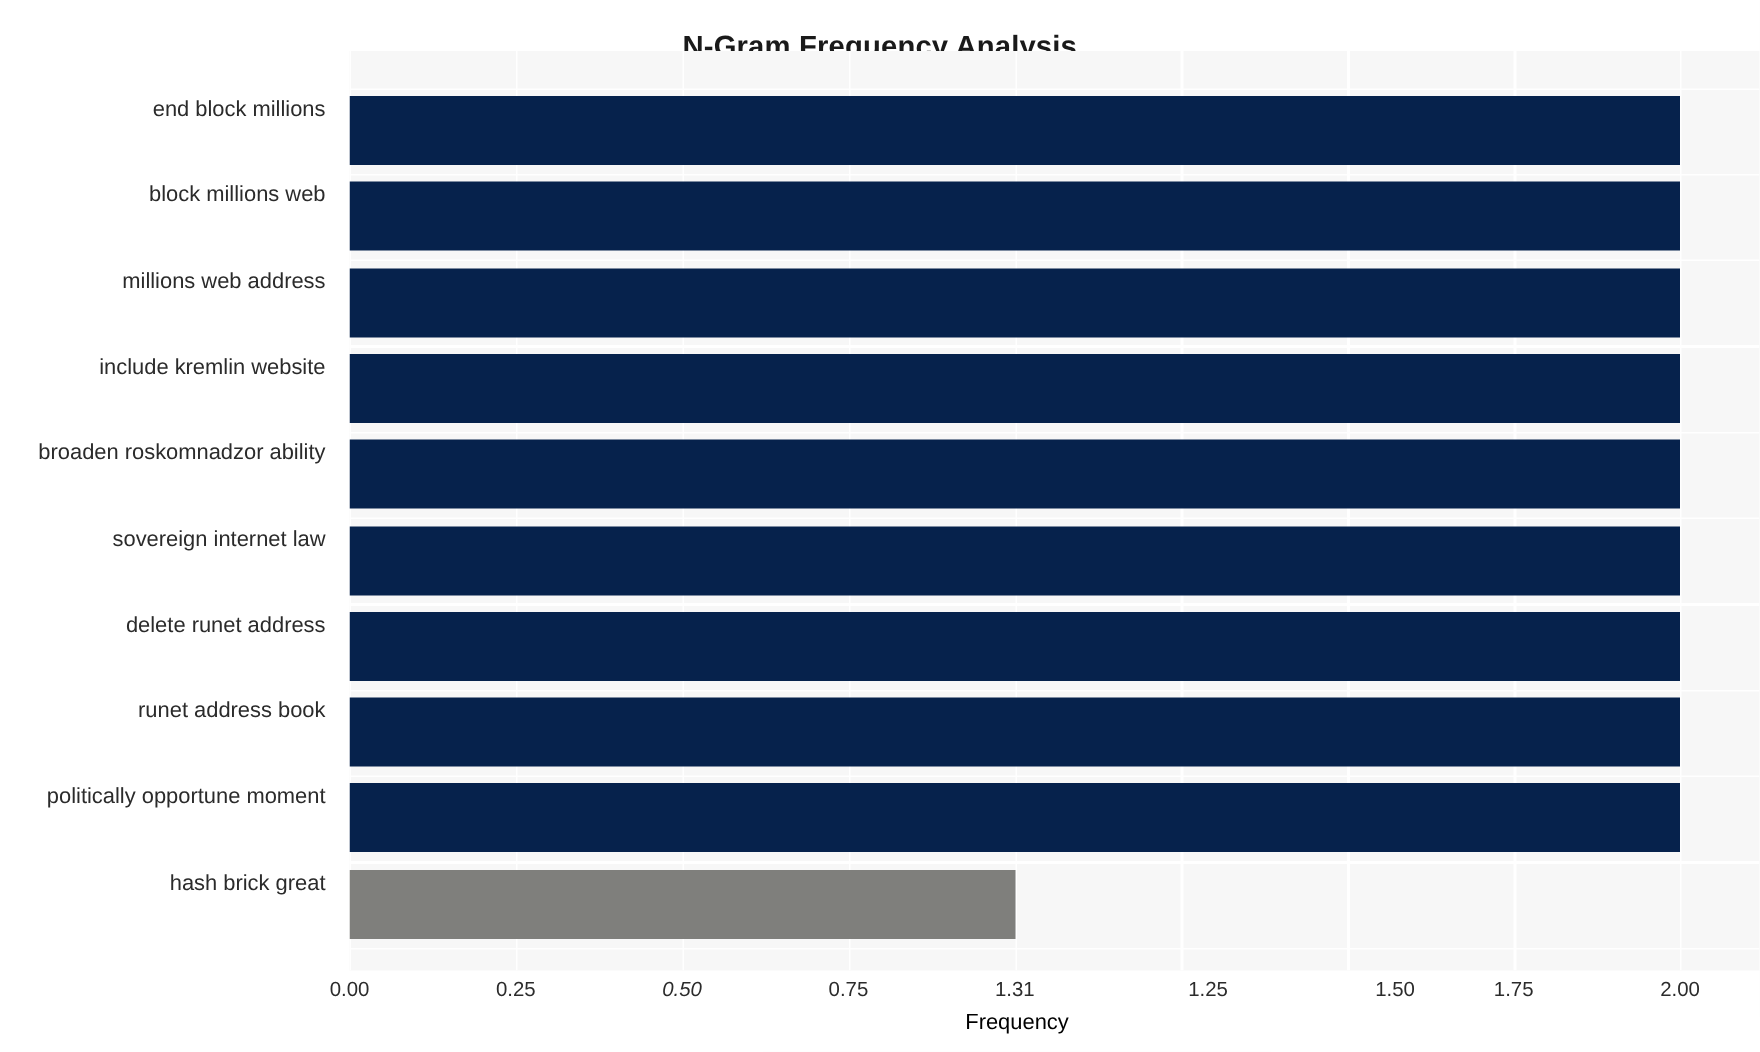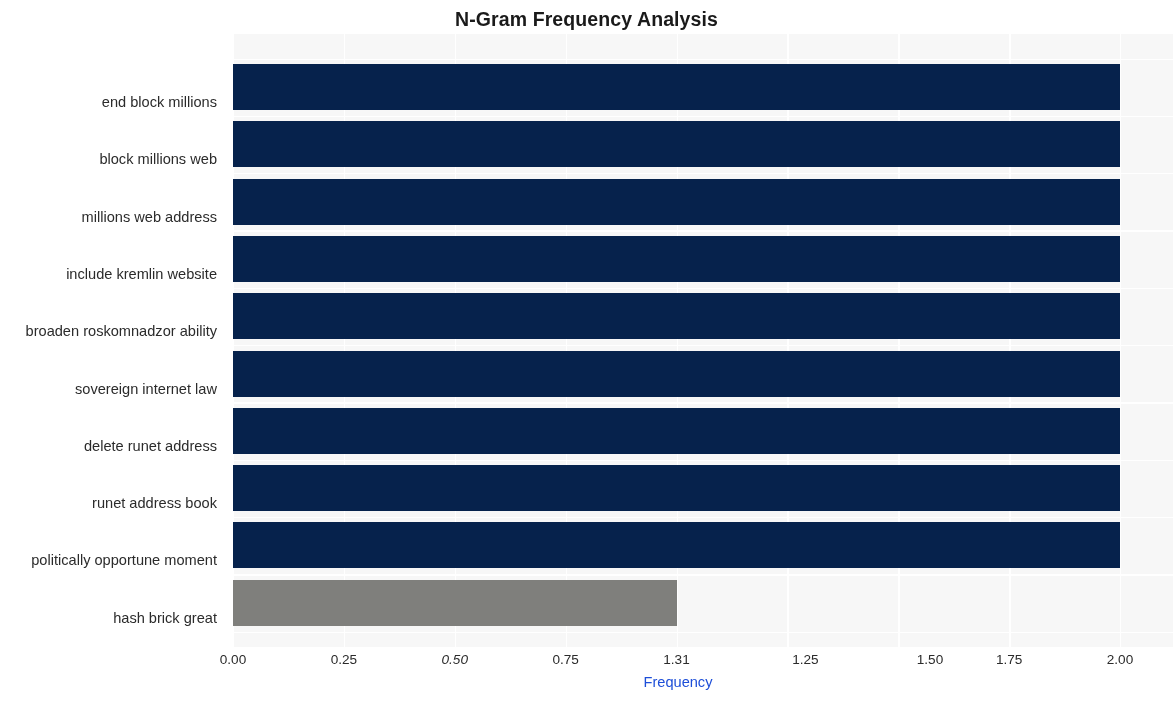--- a/index.html
+++ b/index.html
@@ -22,21 +22,21 @@
     top: 0;
     width: 1173px;
     height: 701px;
     background: #ffffff;
   }
 
   
   .chart-title {
     position: absolute;
     left: 0;
-    top: 8px;
+    top: 20px;
     width: 1173px;
     text-align: center;
     font-size: 19.5px;
     font-weight: bold;
     color: #1a1a1a;
     letter-spacing: 0.1px;
   }
 
   
   .plot-area {
@@ -77,21 +77,21 @@
     right: 0;
     width: 225px;
     text-align: right;
     font-size: 14.6px;
     color: #2b2b2b;
     white-space: nowrap;
   }
   .ytick-wrap {
     position: absolute;
     left: 0;
-    top: 50px;
+    top: 21px;
     width: 225px;
     height: 613px;
   }
 
   
   .xtick-wrap {
     position: absolute;
     left: 233px;
     top: 647px;
     width: 940px;
@@ -107,21 +107,21 @@
   }
 
   
   .xlabel {
     position: absolute;
     left: 233px;
     top: 674px;
     width: 890px;
     text-align: center;
     font-size: 14.6px;
-    color: #1d4ed8;
+    color: #000000;
   }
 </style>
 </head>
 <body>
 
 <div class="figure">
 
   <div class="chart-title">N-Gram Frequency Analysis</div>
 
   <div class="plot-area" id="plot-area">

